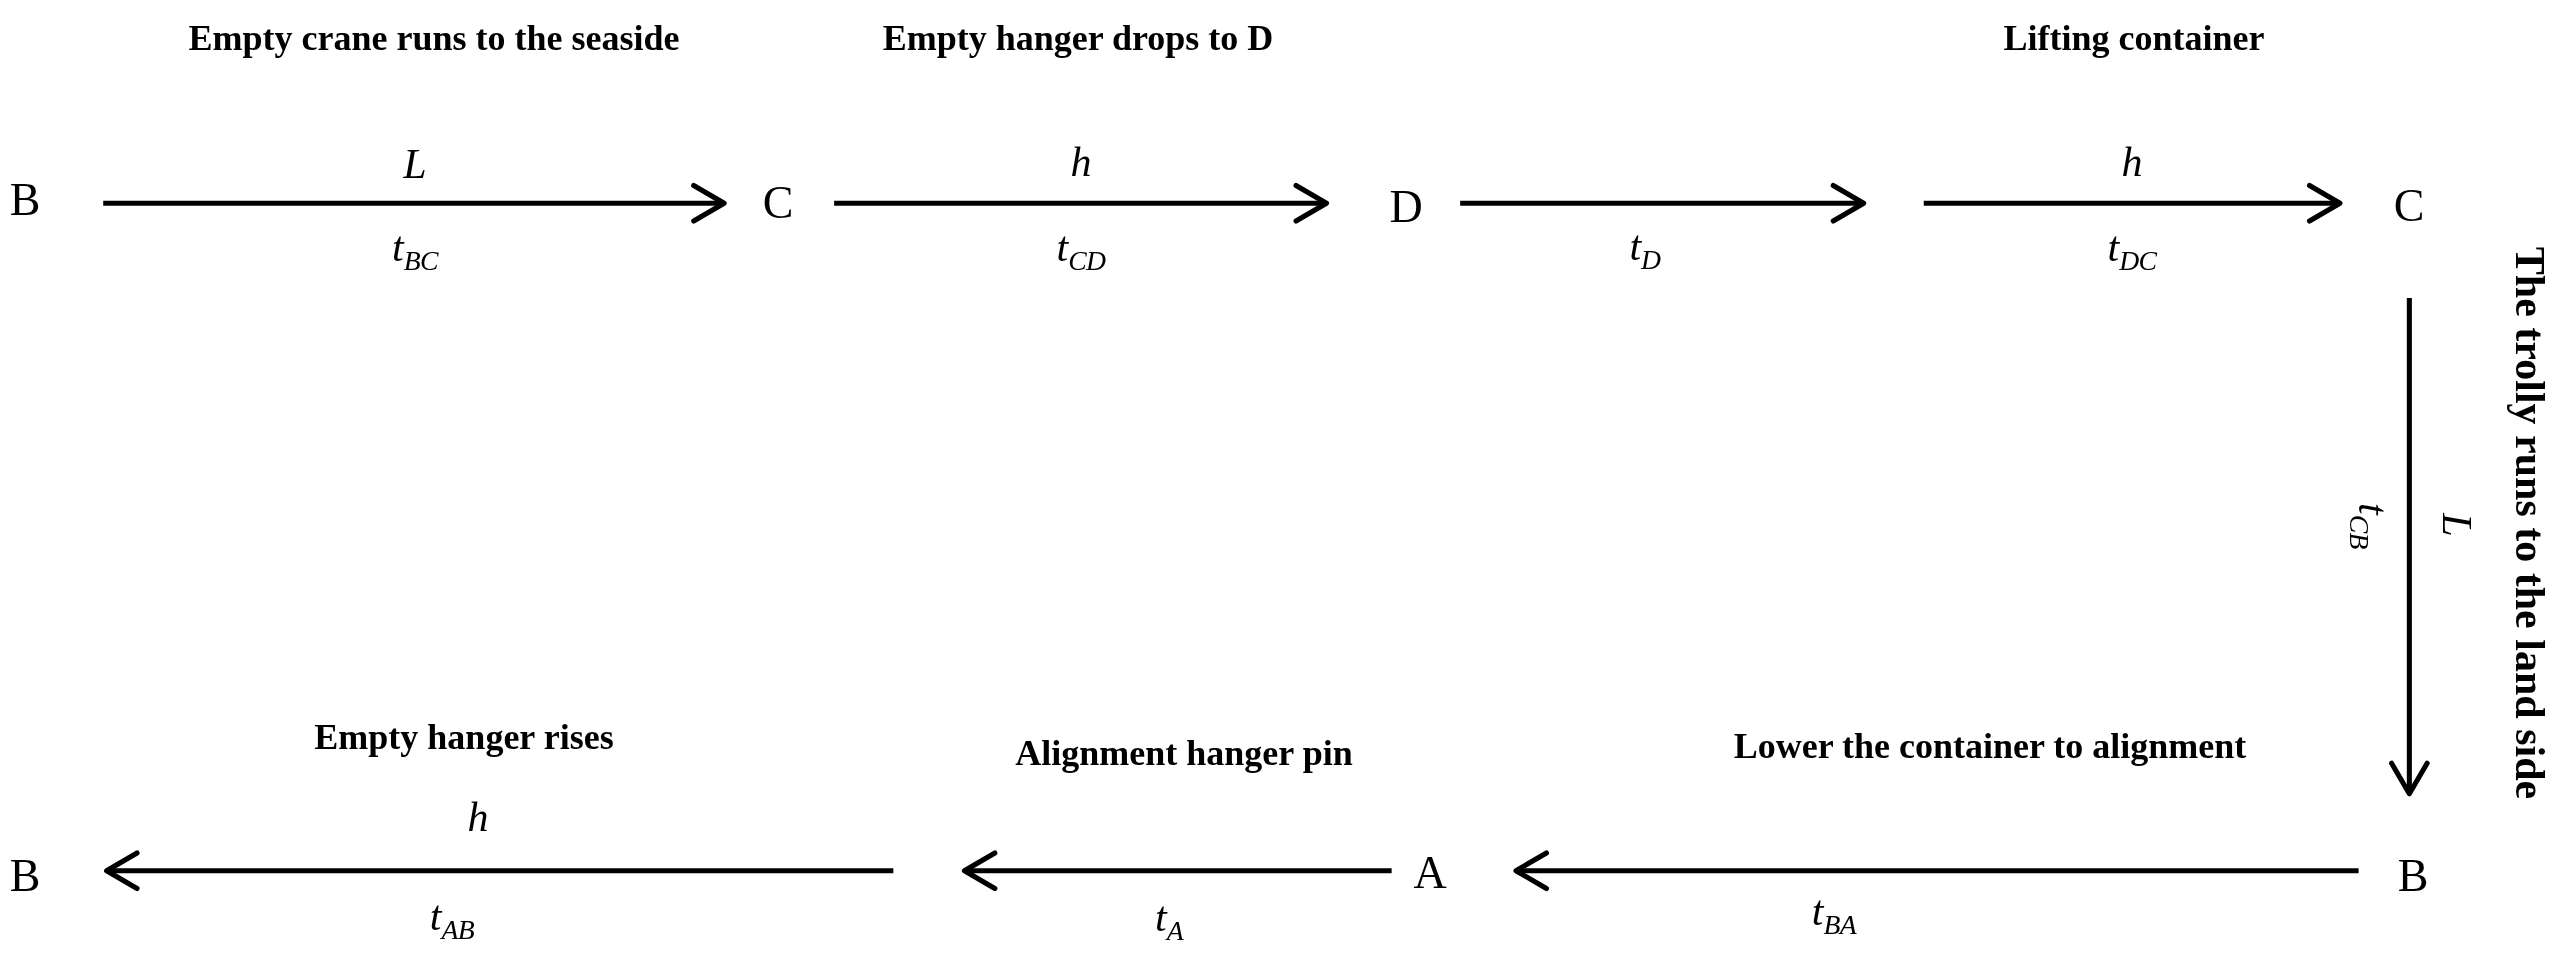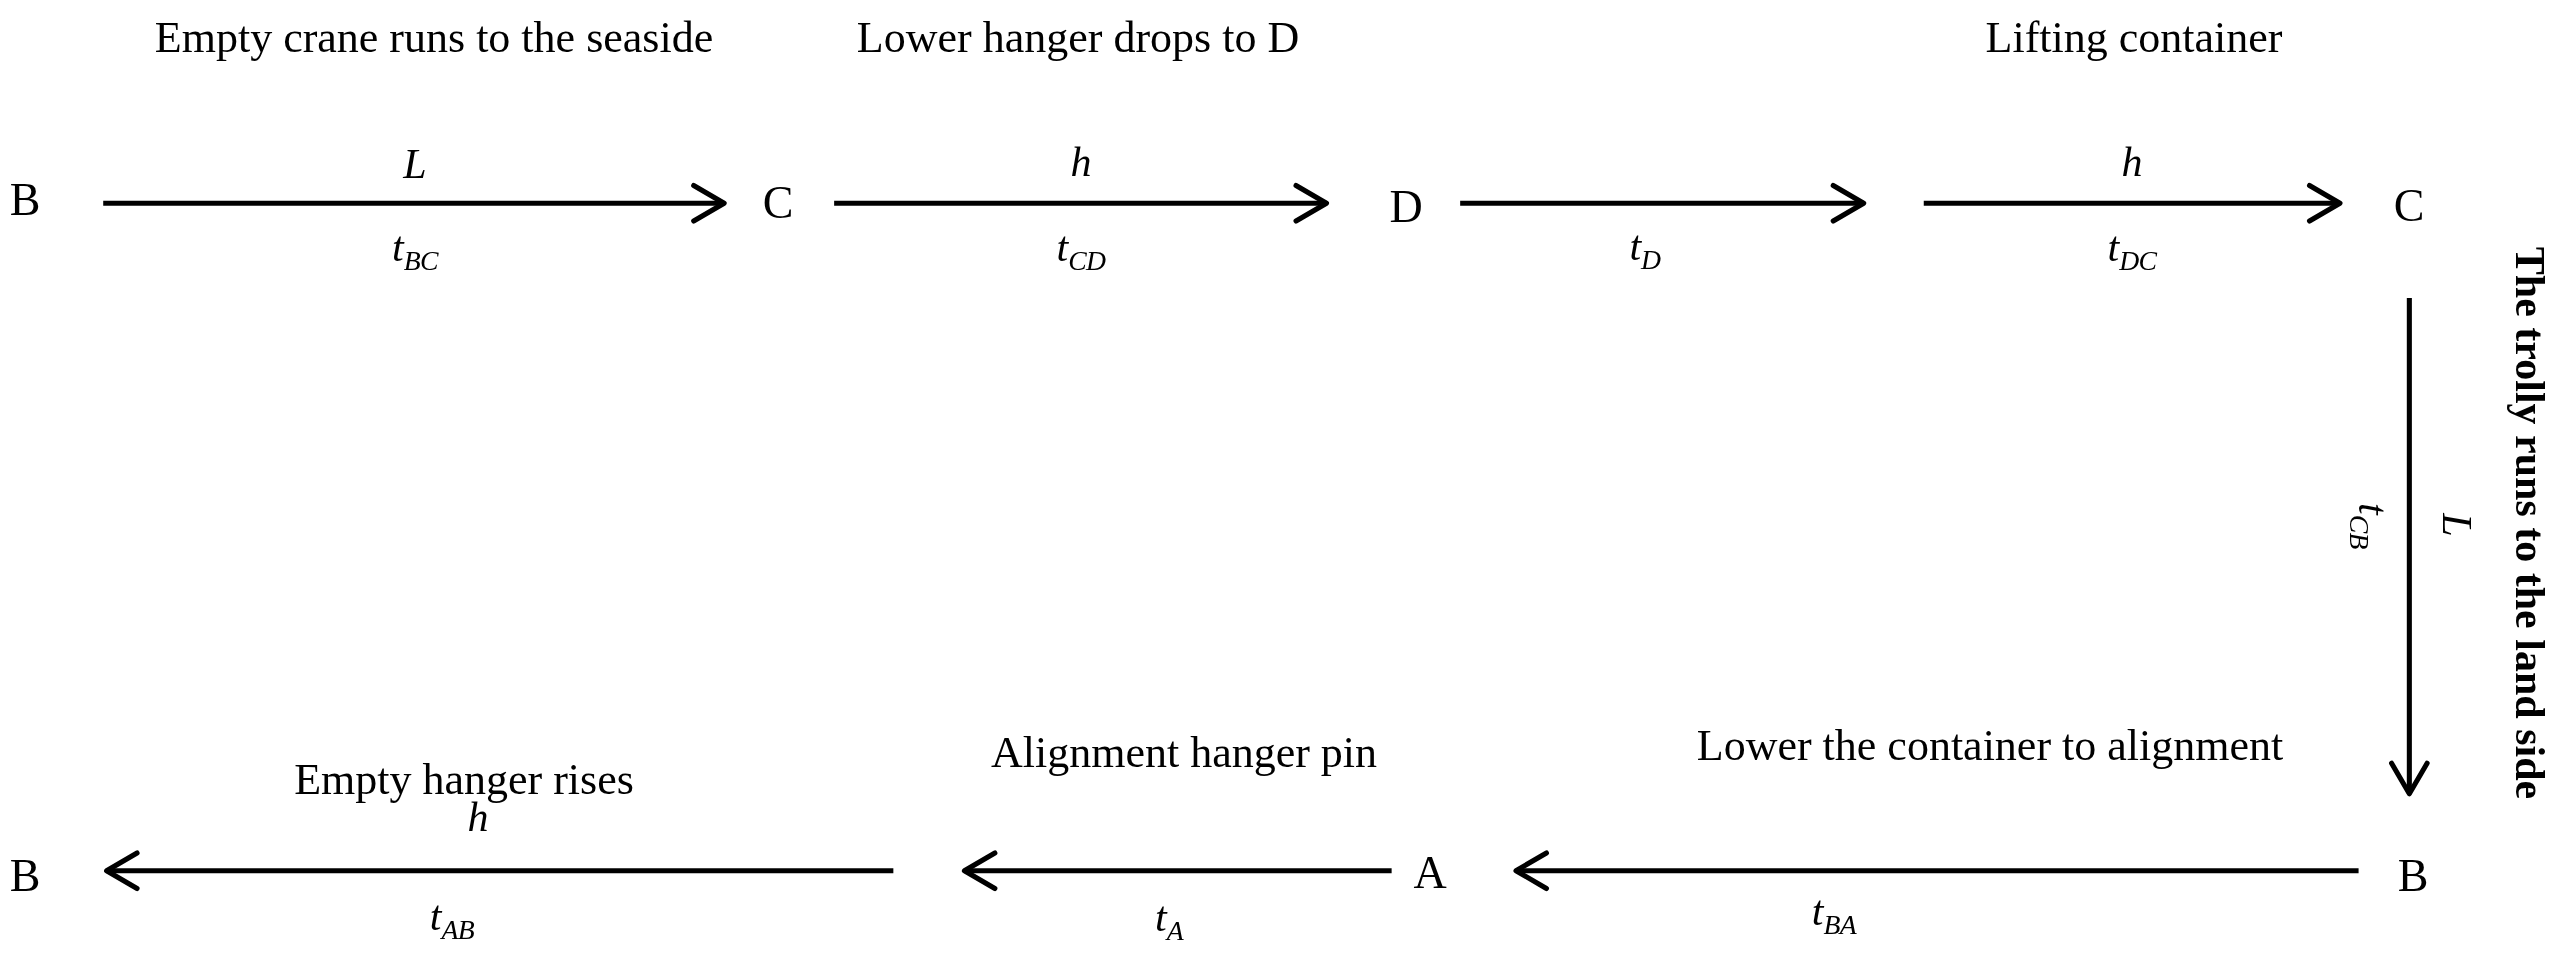--- a/index.html
+++ b/index.html
@@ -18,22 +18,22 @@
   }
   #wires {
     position: absolute;
     left: 0; top: 0;
     width: 2576px;
     height: 964px;
   }
   .title {
     position: absolute;
     transform: translate(-50%, -50%);
-    font-weight: 400;
-    font-size: 44px;
+    font-weight: 700;
+    font-size: 36px;
     white-space: nowrap;
     line-height: 1;
   }
   .node {
     position: absolute;
     transform: translate(-50%, -50%);
     font-size: 46px;
     line-height: 1;
   }
   .var {
@@ -77,24 +77,24 @@
     <line x1="986" y1="240" x2="1568" y2="240" stroke="#000" stroke-width="6" marker-end="url(#ah)"></line>
     <line x1="1726" y1="240" x2="2203" y2="240" stroke="#000" stroke-width="6" marker-end="url(#ah)"></line>
     <line x1="2274" y1="240" x2="2766" y2="240" stroke="#000" stroke-width="6" marker-end="url(#ah)"></line>
     <line x1="2848" y1="352" x2="2848" y2="938" stroke="#000" stroke-width="6" marker-end="url(#ah)"></line>
     <line x1="2788" y1="1029" x2="1792" y2="1029" stroke="#000" stroke-width="6" marker-end="url(#ah)"></line>
     <line x1="1645" y1="1029" x2="1140" y2="1029" stroke="#000" stroke-width="6" marker-end="url(#ah)"></line>
     <line x1="1056" y1="1029" x2="126" y2="1029" stroke="#000" stroke-width="6" marker-end="url(#ah)"></line>
   </svg>
 
   <div class="title" style="left:434px;  top:38px">Empty crane runs to the seaside</div>
-  <div class="title" style="left:1078px; top:38px">Lower hanger drops to D</div>
+  <div class="title" style="left:1078px; top:38px">Empty hanger drops to D</div>
   <div class="title" style="left:2134px; top:38px">Lifting container</div>
 
-  <div class="title" style="left:464px;  top:780px">Empty hanger rises</div>
+  <div class="title" style="left:464px;  top:737px">Empty hanger rises</div>
   <div class="title" style="left:1184px; top:753px">Alignment hanger pin</div>
   <div class="title" style="left:1990px; top:746px">Lower the container to alignment</div>
 
   <div class="node" style="left:25px;   top:200px">B</div>
   <div class="node" style="left:778px;  top:203px">C</div>
   <div class="node" style="left:1406px; top:207px">D</div>
   <div class="node" style="left:2409px; top:206px">C</div>
   <div class="node" style="left:2413px; top:876px">B</div>
   <div class="node" style="left:1430px; top:873px">A</div>
   <div class="node" style="left:25px;   top:876px">B</div>

